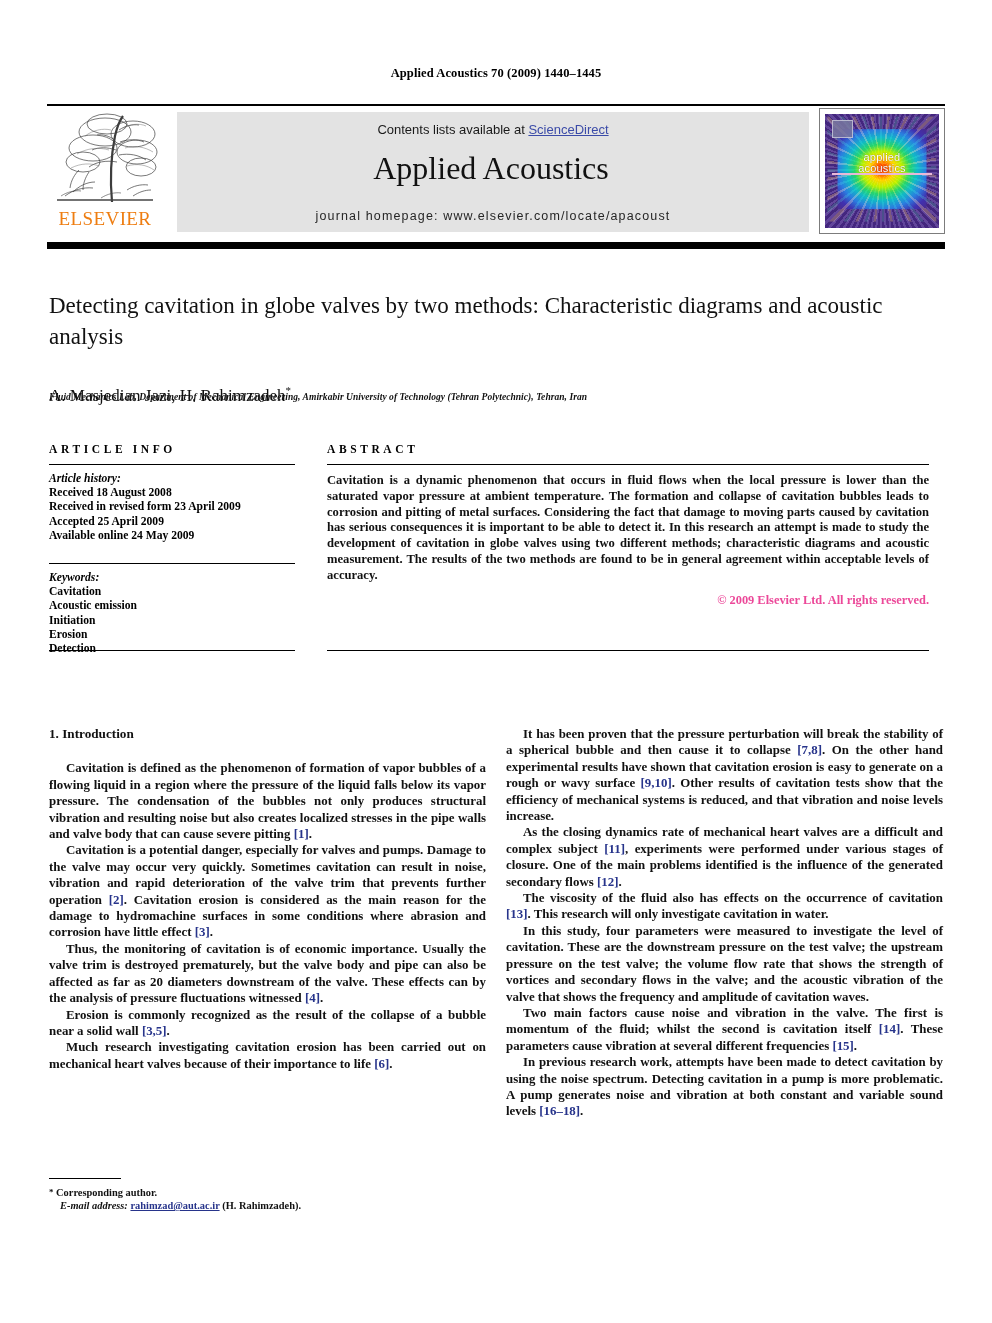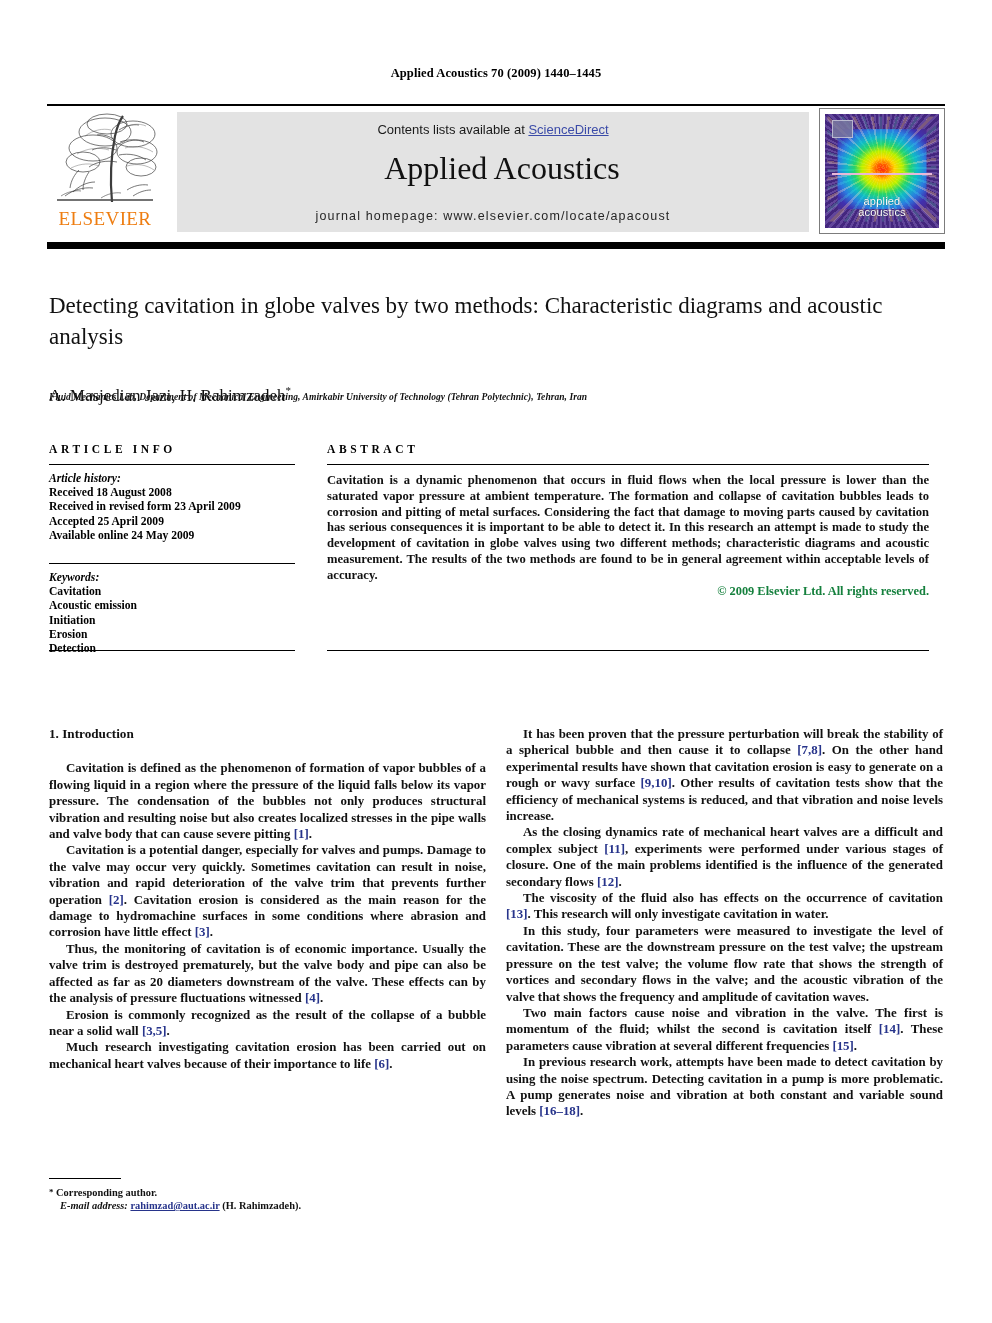--- a/index.html
+++ b/index.html
@@ -91,21 +91,20 @@
     margin-top: 28px;
   }
   .journal-title {
     position: absolute;
     left: 0; top: 38px;
     width: 628px;
     text-align: center;
     font-family: "Liberation Serif", serif;
     font-size: 32px;
     color: #111111;
-    padding-left: 11px;
   }
   .homepage-line {
     position: absolute;
     left: 0; top: 97px;
     width: 632px;
     text-align: center;
     font-family: "Liberation Sans", sans-serif;
     font-size: 12.5px;
     letter-spacing: 1.15px;
     color: #262626;
@@ -171,21 +170,20 @@
     position: absolute;
     left: 0; top: 33%;
     width: 100%;
     text-align: center;
     font-family: "Liberation Sans", sans-serif;
     font-size: 11px;
     line-height: 11.5px;
     color: #ffffff;
     text-shadow: 0 0 1px rgba(0,0,0,0.6);
     letter-spacing: 0.2px;
-    margin-top: 44px;
   }
   .cover-stamp {
     position: absolute;
     left: 6%; top: 5%;
     width: 17%; height: 14%;
     background: rgba(120,120,160,0.85);
     border: 1px solid rgba(255,255,255,0.5);
   }
 
   
@@ -267,25 +265,25 @@
   }
   .abs-body {
     margin-top: 8px;
     font-size: 12.6px;
     line-height: 15.8px;
     text-align: justify;
     font-weight: bold;
     color: #111;
   }
   .abs-copy {
-    margin-top: 0;
+    margin-top: 9px;
     text-align: right;
     font-size: 12.4px;
     font-weight: bold;
-    color: #15803d;
+    color: #ec4899;
   }
   .info-sep {
     position: absolute;
     left: 49px; top: 650px;
     width: 246px;
     height: 1px;
     background: #000;
   }
   .abs-sep {
     position: absolute;

